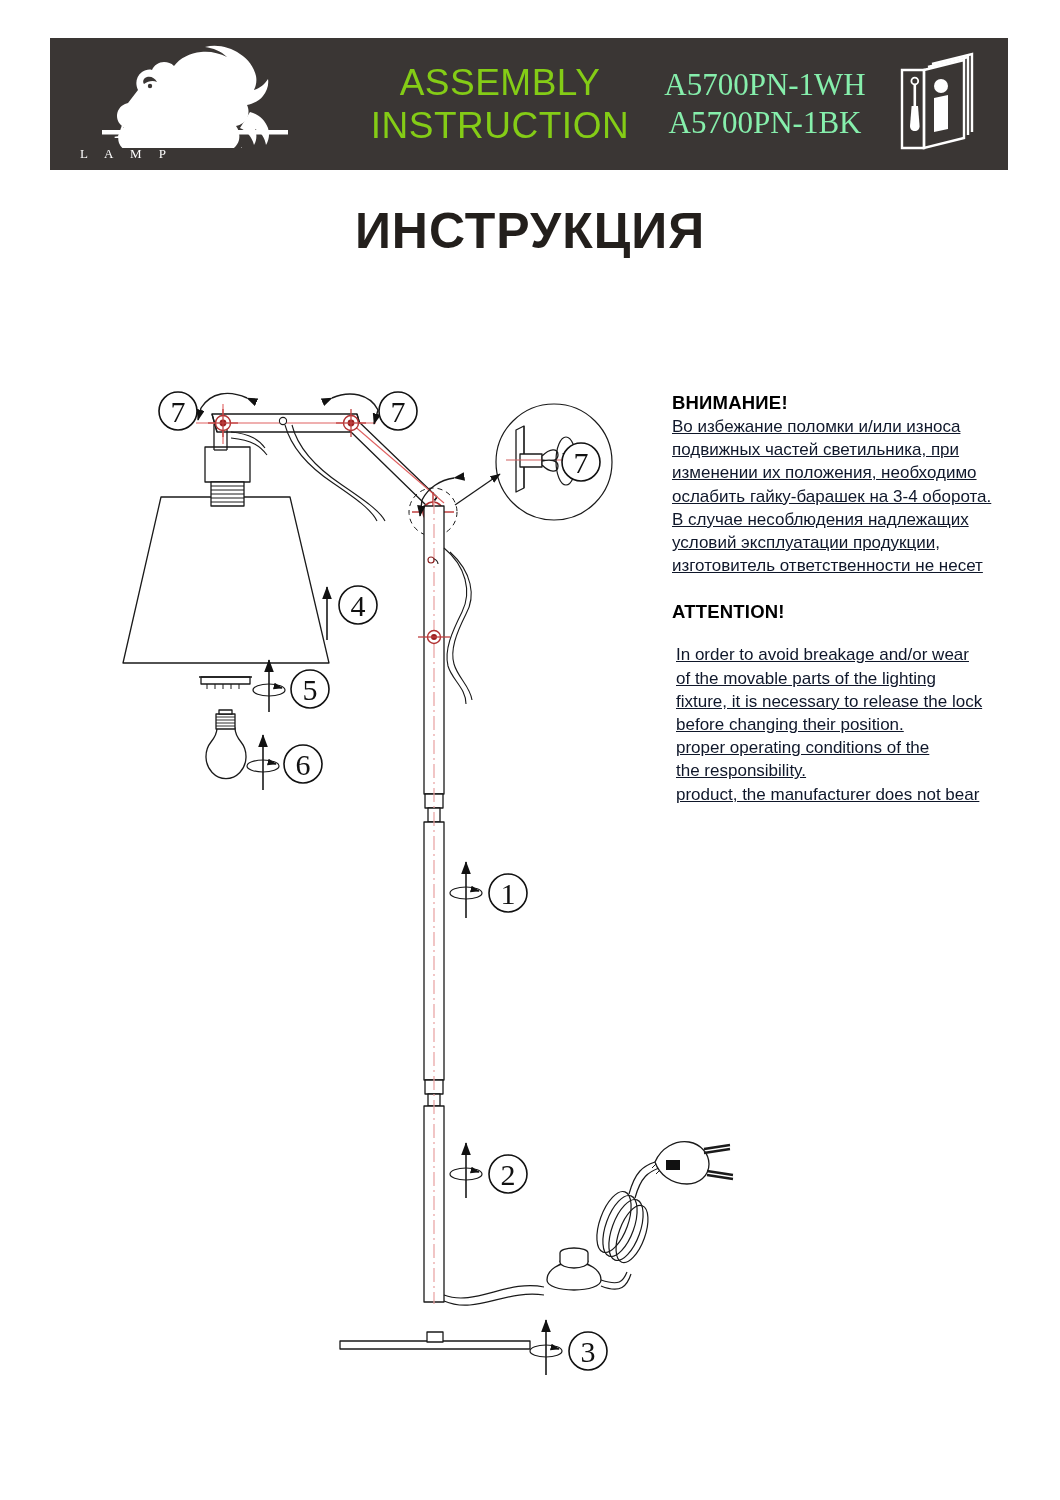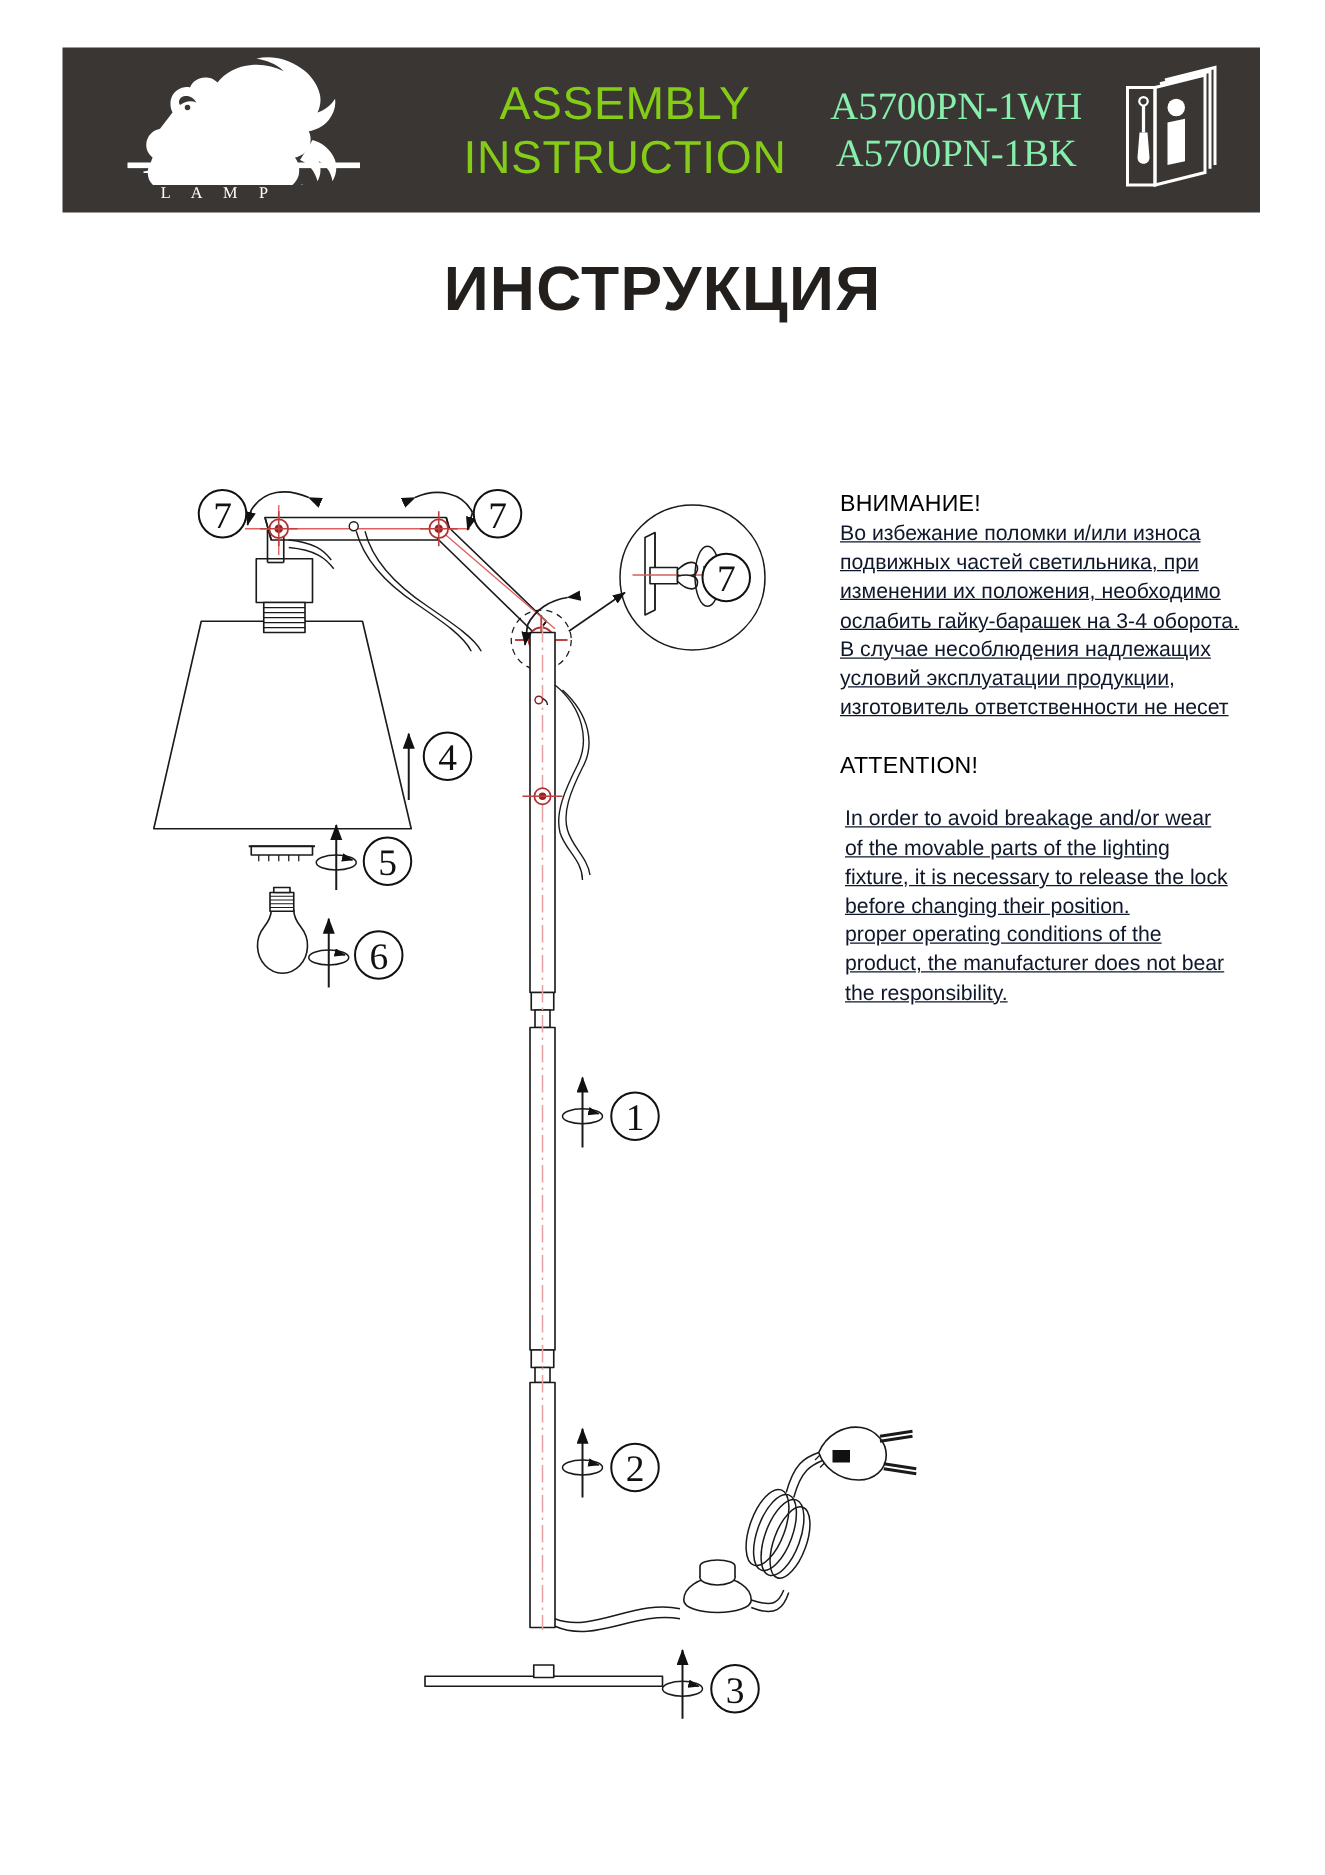--- a/index.html
+++ b/index.html
@@ -90,21 +90,21 @@
 
   
   .notice-panel {
     position: absolute;
     left: 672px;
     top: 392px;
     width: 340px;
   }
   .notice-heading {
     font-size: 18.5px;
-    font-weight: normal;
+    font-weight: bold;
     color: #000;
     margin: 0 0 1px 0;
     letter-spacing: 0.2px;
   }
   .notice-body {
     font-size: 17px;
     line-height: 23.2px;
     color: #0f172a;
     margin: 0;
     text-decoration: underline;
@@ -144,21 +144,21 @@
                    c-2 -6 0 -12 5 -16 c-4 -2 -7 -6 -7 -11 c0 -5 3 -10 8 -12 l3 -1 z"></path>
           <path d="M64 56 c4 -3 9 -4 13 -2 c-2 -4 -6 -6 -10 -5 c-3 1 -5 4 -3 7 z" fill="#3a3634"></path>
           <circle cx="70" cy="58" r="2.2" fill="#3a3634"></circle>
           <path d="M170 84 c8 2 15 8 18 16 c2 6 1 12 -2 17 c-1 -7 -5 -13 -11 -16 c2 5 2 11 -1 16
                    c-2 -8 -7 -14 -14 -17 l10 -16 z"></path>
         </g>
         <rect x="22" y="102" width="186" height="4.5" fill="#ffffff"></rect>
         <text x="115" y="148" font-family="Liberation Serif, serif" font-size="0" fill="#ffffff"></text>
       </svg>
       <div style="position:absolute;left:30px;top:78px;width:190px;text-align:center;color:#ffffff;font-family:'Liberation Serif',serif;font-size:46px;letter-spacing:1px;line-height:46px;">ARTE</div>
-      <div style="position:absolute;left:30px;top:124px;width:190px;text-align:center;color:#ffffff;font-family:'Liberation Serif',serif;font-size:13px;letter-spacing:7px;">L  A  M  P</div>
+      <div style="position:absolute;left:30px;top:124px;width:190px;color:#ffffff;font-family:'Liberation Serif',serif;font-size:13px;letter-spacing:7px;">L  A  M  P</div>
     </div>
 
     <div class="title-block">
       <div>ASSEMBLY</div>
       <div>INSTRUCTION</div>
     </div>
 
     <div class="codes-block">
       <div>A5700PN-1WH</div>
       <div>A5700PN-1BK</div>
@@ -201,22 +201,22 @@
       </div>
     </div>
     <div class="notice-en">
       <div class="notice-heading">ATTENTION!</div>
       <div class="notice-body">
         <div>In order to avoid breakage and/or wear</div>
         <div>of the movable parts of the lighting</div>
         <div>fixture, it is necessary to release the lock</div>
         <div>before changing their position.</div>
         <div>proper operating conditions of the</div>
+        <div>the responsibility.</div>
         <div>product, the manufacturer does not bear</div>
-        <div>the responsibility.</div>
       </div>
     </div>
   </div>
 
   <svg class="diagram" viewBox="0 0 1060 1500">
     <defs>
       <marker id="ah" markerWidth="9" markerHeight="9" refX="7.5" refY="3" orient="auto">
         <path d="M0,0 L8,3 L0,6 z" fill="#111"></path>
       </marker>
       <marker id="ahs" markerWidth="8" markerHeight="8" refX="6.5" refY="2.6" orient="auto">

